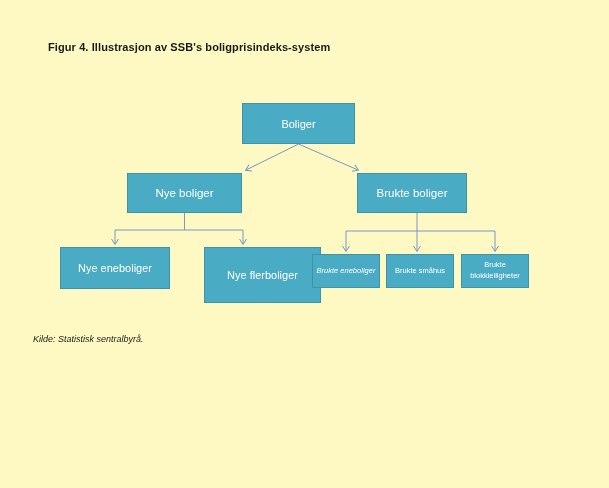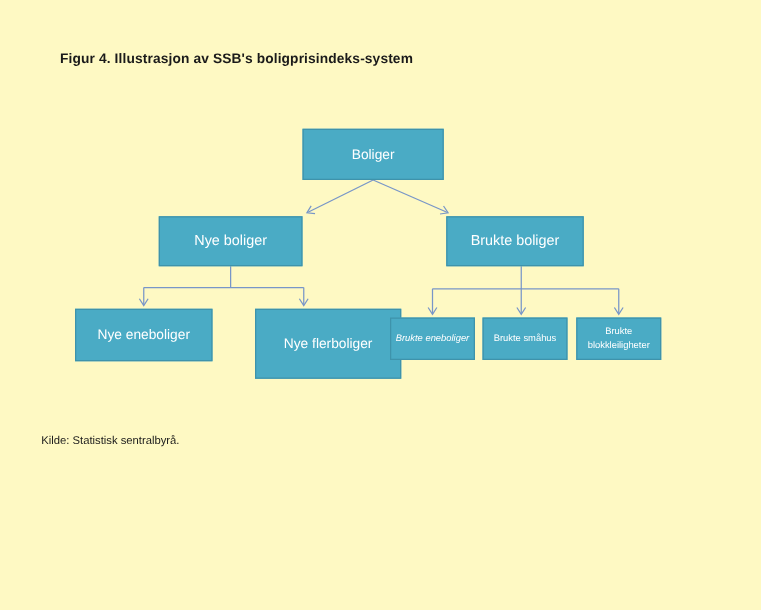--- a/index.html
+++ b/index.html
@@ -24,24 +24,25 @@
     top: 41px;
     font-size: 11px;
     font-weight: bold;
     color: var(--text, #1A1A1A);
     white-space: nowrap;
     letter-spacing: 0.1px;
   }
   .source-note {
     position: absolute;
     left: 33px;
-    top: 347px;
+    top: 334px;
     font-size: 9px;
     color: var(--text, #1A1A1A);
     white-space: nowrap;
+    font-style: italic;
   }
   svg.connectors {
     position: absolute;
     left: 0; top: 0;
     width: 609px; height: 488px;
     pointer-events: none;
   }
   .conn { stroke: var(--connector, #7896C8); stroke-width: 1; fill: none; }
   .arrowhead { stroke: var(--connector, #7896C8); stroke-width: 1; fill: none; }
   .node {

